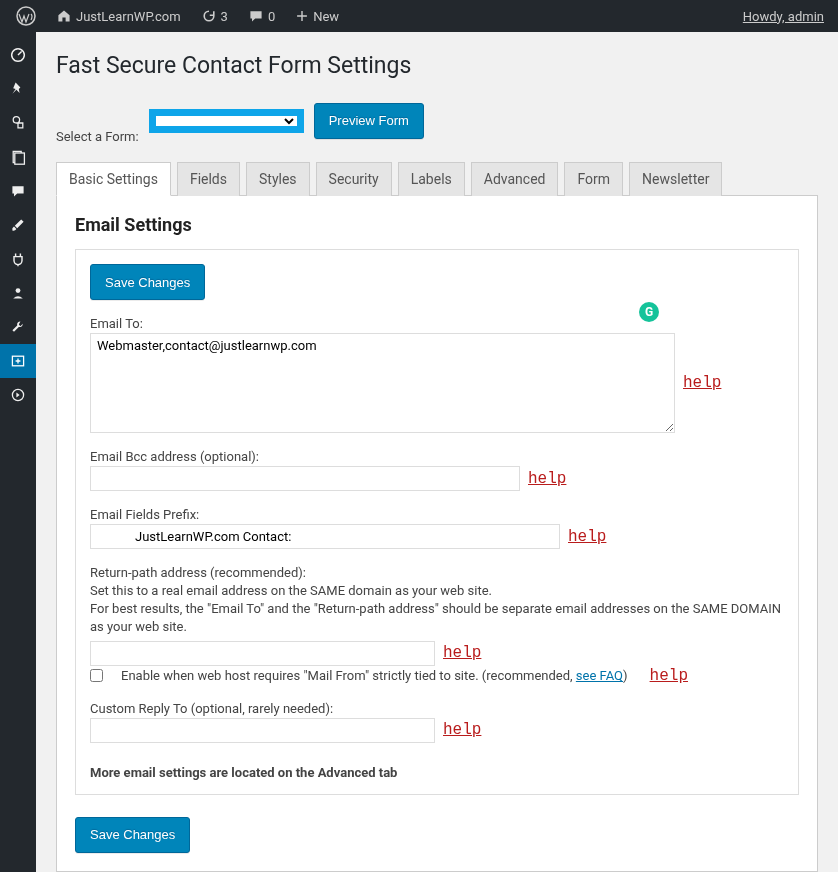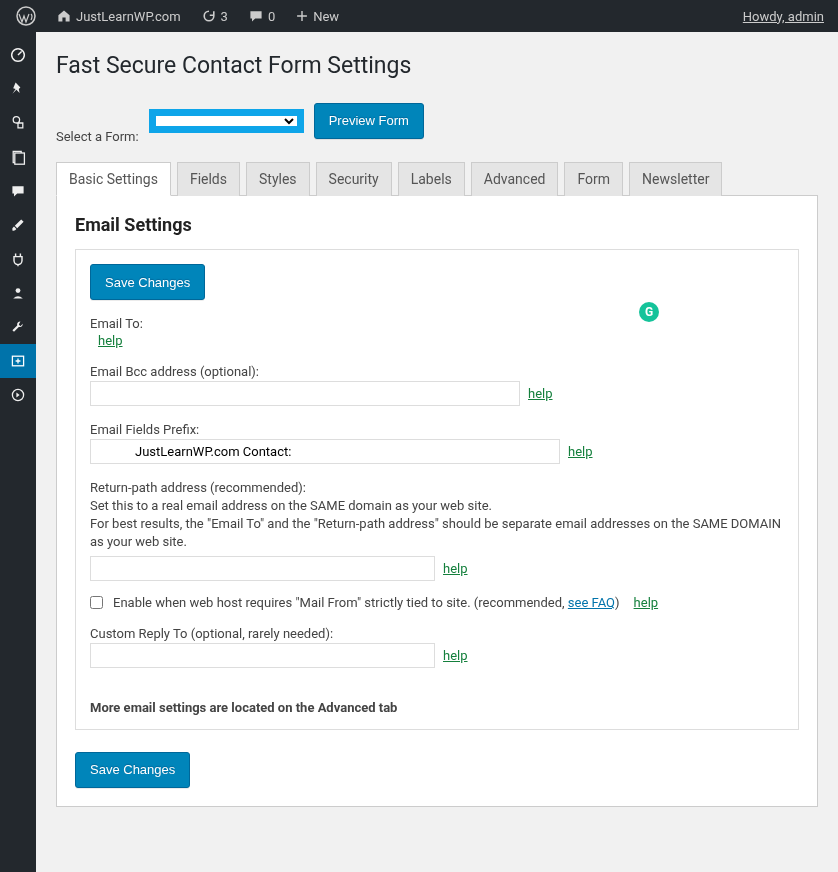--- a/index.html
+++ b/index.html
@@ -26,25 +26,25 @@
 .panel { background:#fff; border:1px solid #ccc; padding:18px; margin-top:-1px; }
 h2.section-title { font-size:18px; font-weight:bold; color:#222; margin-bottom:14px; }
 .innerbox { border:1px solid #ddd; padding:14px; }
 .field-block { margin-top:16px; position:relative; }
 .field-label { font-size:13px; margin-bottom:2px; display:block; }
 textarea.input, input.input { border:1px solid #ddd; background:#fff; padding:4px 6px; font-size:13px; width:585px; font-family:inherit; }
 textarea.input { height:100px; resize:both; }
 input.input.short { width:430px; }
 input.input.med { width:470px;padding-left:44px; }
 input.input.shorter { width:345px; }
-.help-link { color:#15803d; text-decoration:underline; font-size:13px; margin-left:8px; cursor:pointer; }
+.help-link { color:#b91c1c; text-decoration:underline; font-size:16px; margin-left:8px; cursor:pointer;font-family:Liberation Mono, monospace; }
 .help-row { display:flex; align-items:center; }
 .note-text { font-size:13px; line-height:1.4; }
-.checkbox-row { display:flex; align-items:center; gap:10px; margin-top:14px; }
-.bold-note { font-weight:bold; margin-top:32px; font-size:13px; }
+.checkbox-row { display:flex; align-items:center; gap:18px; margin-top:1px; }
+.bold-note { font-weight:bold; margin-top:22px; font-size:13px; }
 .grammar-badge { position:absolute; right:125px; top:-14px; width:20px; height:20px; border-radius:50%; background:#15c39a; color:#fff; display:flex; align-items:center; justify-content:center; font-weight:bold; font-size:12px; }
 .save-bottom { margin-top:22px; }
 .faq-link { color:#0073aa; text-decoration:underline; cursor:pointer; }
 </style>
 </head>
 <body>
 
 <div class="topbar">
   <div class="topbar-left">
     <span class="item">
@@ -171,20 +171,21 @@
     <div class="panel">
       <h2 class="section-title">Email Settings</h2>
 
       <div class="innerbox">
         <button class="btn-primary">Save Changes</button>
 
         <div class="field-block">
           <div class="grammar-badge">G</div>
           <label class="field-label">Email To:</label>
           <div class="help-row">
+            <textarea class="input" style="">Webmaster,contact@justlearnwp.com</textarea>
             <span class="help-link">help</span>
           </div>
         </div>
 
         <div class="field-block">
           <label class="field-label">Email Bcc address (optional):</label>
           <div class="help-row">
             <input class="input short" type="text" value="" style="">
             <span class="help-link">help</span>
           </div>

